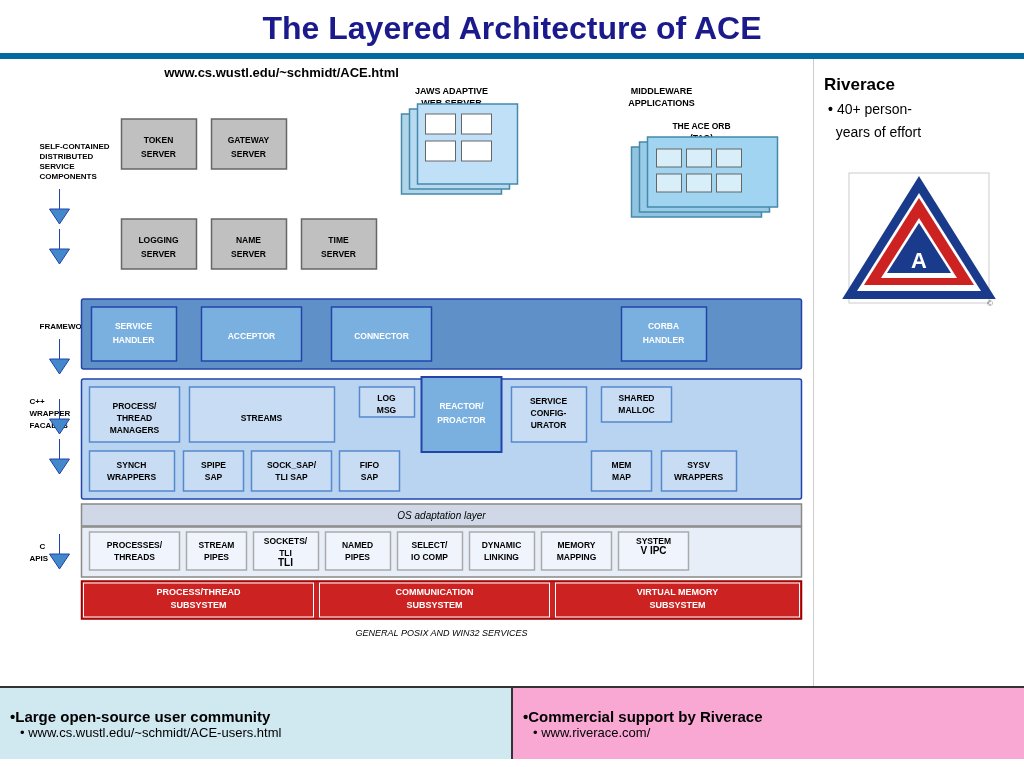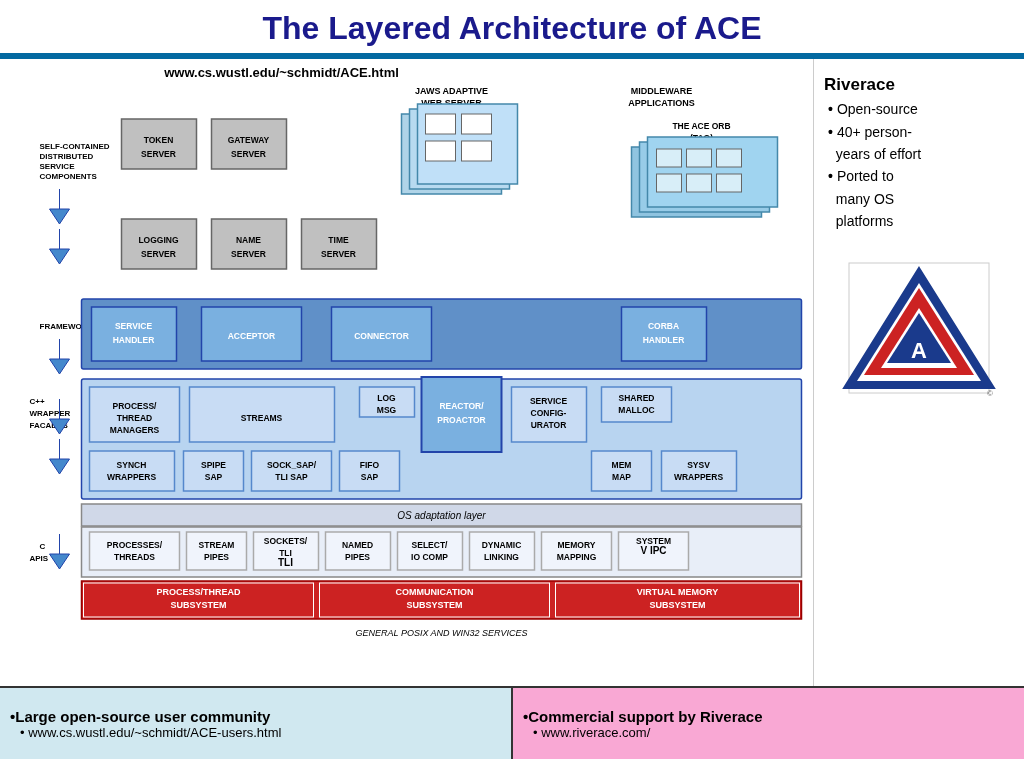--- a/index.html
+++ b/index.html
@@ -330,23 +330,21 @@
 
       <text x="440" y="577" font-family="Arial" font-size="9" font-style="italic" text-anchor="middle" fill="#000">GENERAL POSIX AND WIN32 SERVICES</text>
 
     </svg>
   </div>
 
   <div class="right-panel">
     <div class="features-box">
       <div class="feat-title">Riverace</div>
       <ul>
-        <li>Open-source</li>
         <li>40+ person-<br>&nbsp;&nbsp;years of effort</li>
-        <li>Ported to<br>&nbsp;&nbsp;many OS<br>&nbsp;&nbsp;platforms</li>
       </ul>
     </div>
 
     <div class="ace-logo">
       <svg width="160" height="150" viewBox="0 0 160 150">
 
         <rect x="10" y="10" width="140" height="130" fill="#fff" stroke="#ccc" stroke-width="1"></rect>
 
         <polygon points="80,15 155,135 5,135" fill="#1a3a8c" stroke="#1a3a8c" stroke-width="2"></polygon>
 

